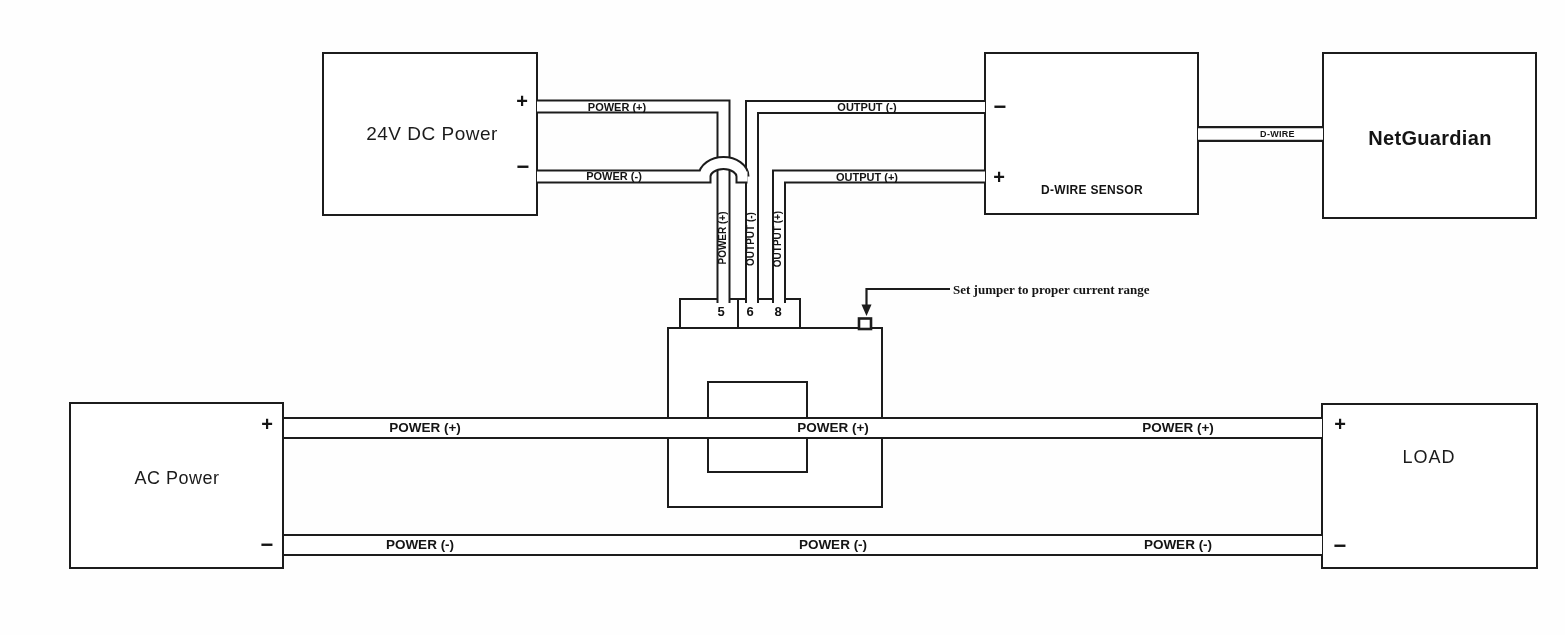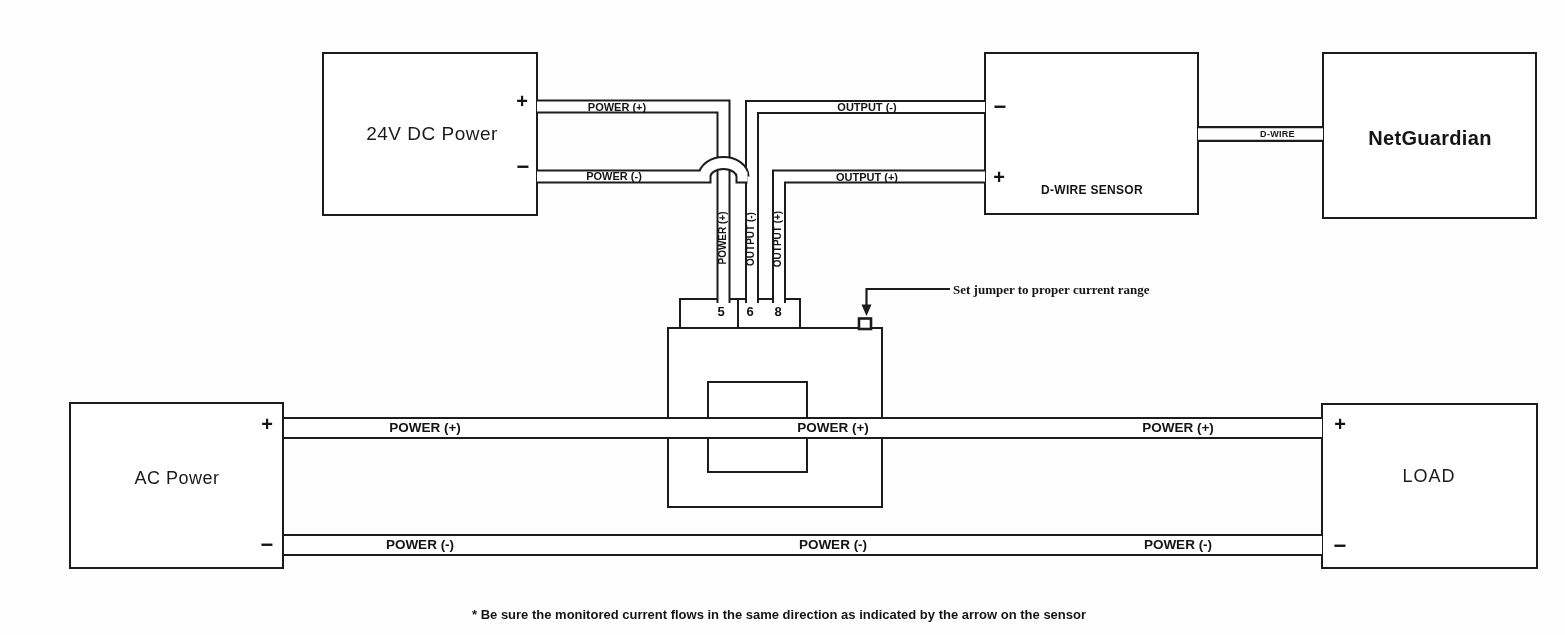--- a/index.html
+++ b/index.html
@@ -67,21 +67,21 @@
 
     <rect x="859" y="318.5" width="12" height="10.5" fill="#ffffff" stroke="#1c1c1c" stroke-width="2.6"></rect>
     <path d="M950 289 H866.5 V306" fill="none" stroke="#1c1c1c" stroke-width="2.2"></path>
     <polygon points="861.5,304.5 871.5,304.5 866.5,316" fill="#1c1c1c"></polygon>
   </svg>
 
   <div class="lbl box-title" style="left:432px;top:133px;">24V DC Power</div>
   <div class="lbl box-title-bold" style="left:1092px;top:150px;font-size:12px;margin-top:40px;">D-WIRE SENSOR</div>
   <div class="lbl box-title-bold" style="left:1430px;top:138px;font-size:20px;">NetGuardian</div>
   <div class="lbl box-title" style="left:177px;top:478px;font-size:18px;">AC Power</div>
-  <div class="lbl box-title" style="left:1429px;top:476px;font-size:18px;letter-spacing:1px;">LOAD</div>
+  <div class="lbl box-title" style="left:1429px;top:457px;font-size:18px;letter-spacing:1px;">LOAD</div>
 
   <div class="lbl term" style="left:522px;top:101px;">+</div>
   <div class="lbl term term-minus" style="left:523px;top:167px;">−</div>
   <div class="lbl term term-minus" style="left:1000px;top:107px;">−</div>
   <div class="lbl term" style="left:999px;top:177px;">+</div>
   <div class="lbl term" style="left:267px;top:424px;">+</div>
   <div class="lbl term term-minus" style="left:267px;top:545px;">−</div>
   <div class="lbl term" style="left:1340px;top:424px;">+</div>
   <div class="lbl term term-minus" style="left:1340px;top:546px;">−</div>
 
@@ -102,15 +102,14 @@
 
   <div class="lbl wlbl-big" style="left:425px;top:428px;">POWER (+)</div>
   <div class="lbl wlbl-big" style="left:833px;top:428px;">POWER (+)</div>
   <div class="lbl wlbl-big" style="left:1178px;top:428px;">POWER (+)</div>
   <div class="lbl wlbl-big" style="left:420px;top:545px;">POWER (-)</div>
   <div class="lbl wlbl-big" style="left:833px;top:545px;">POWER (-)</div>
   <div class="lbl wlbl-big" style="left:1178px;top:545px;">POWER (-)</div>
 
   <div class="lbl note note-left" style="left:953px;top:289px;">Set jumper to proper current range</div>
 
-  <div class="lbl footnote" style="left:779px;top:614px;">* Be sure the monitored current flows in the same direction as indicated by the arrow on the sensor</div>
 
 </div>
 
 </body></html>

